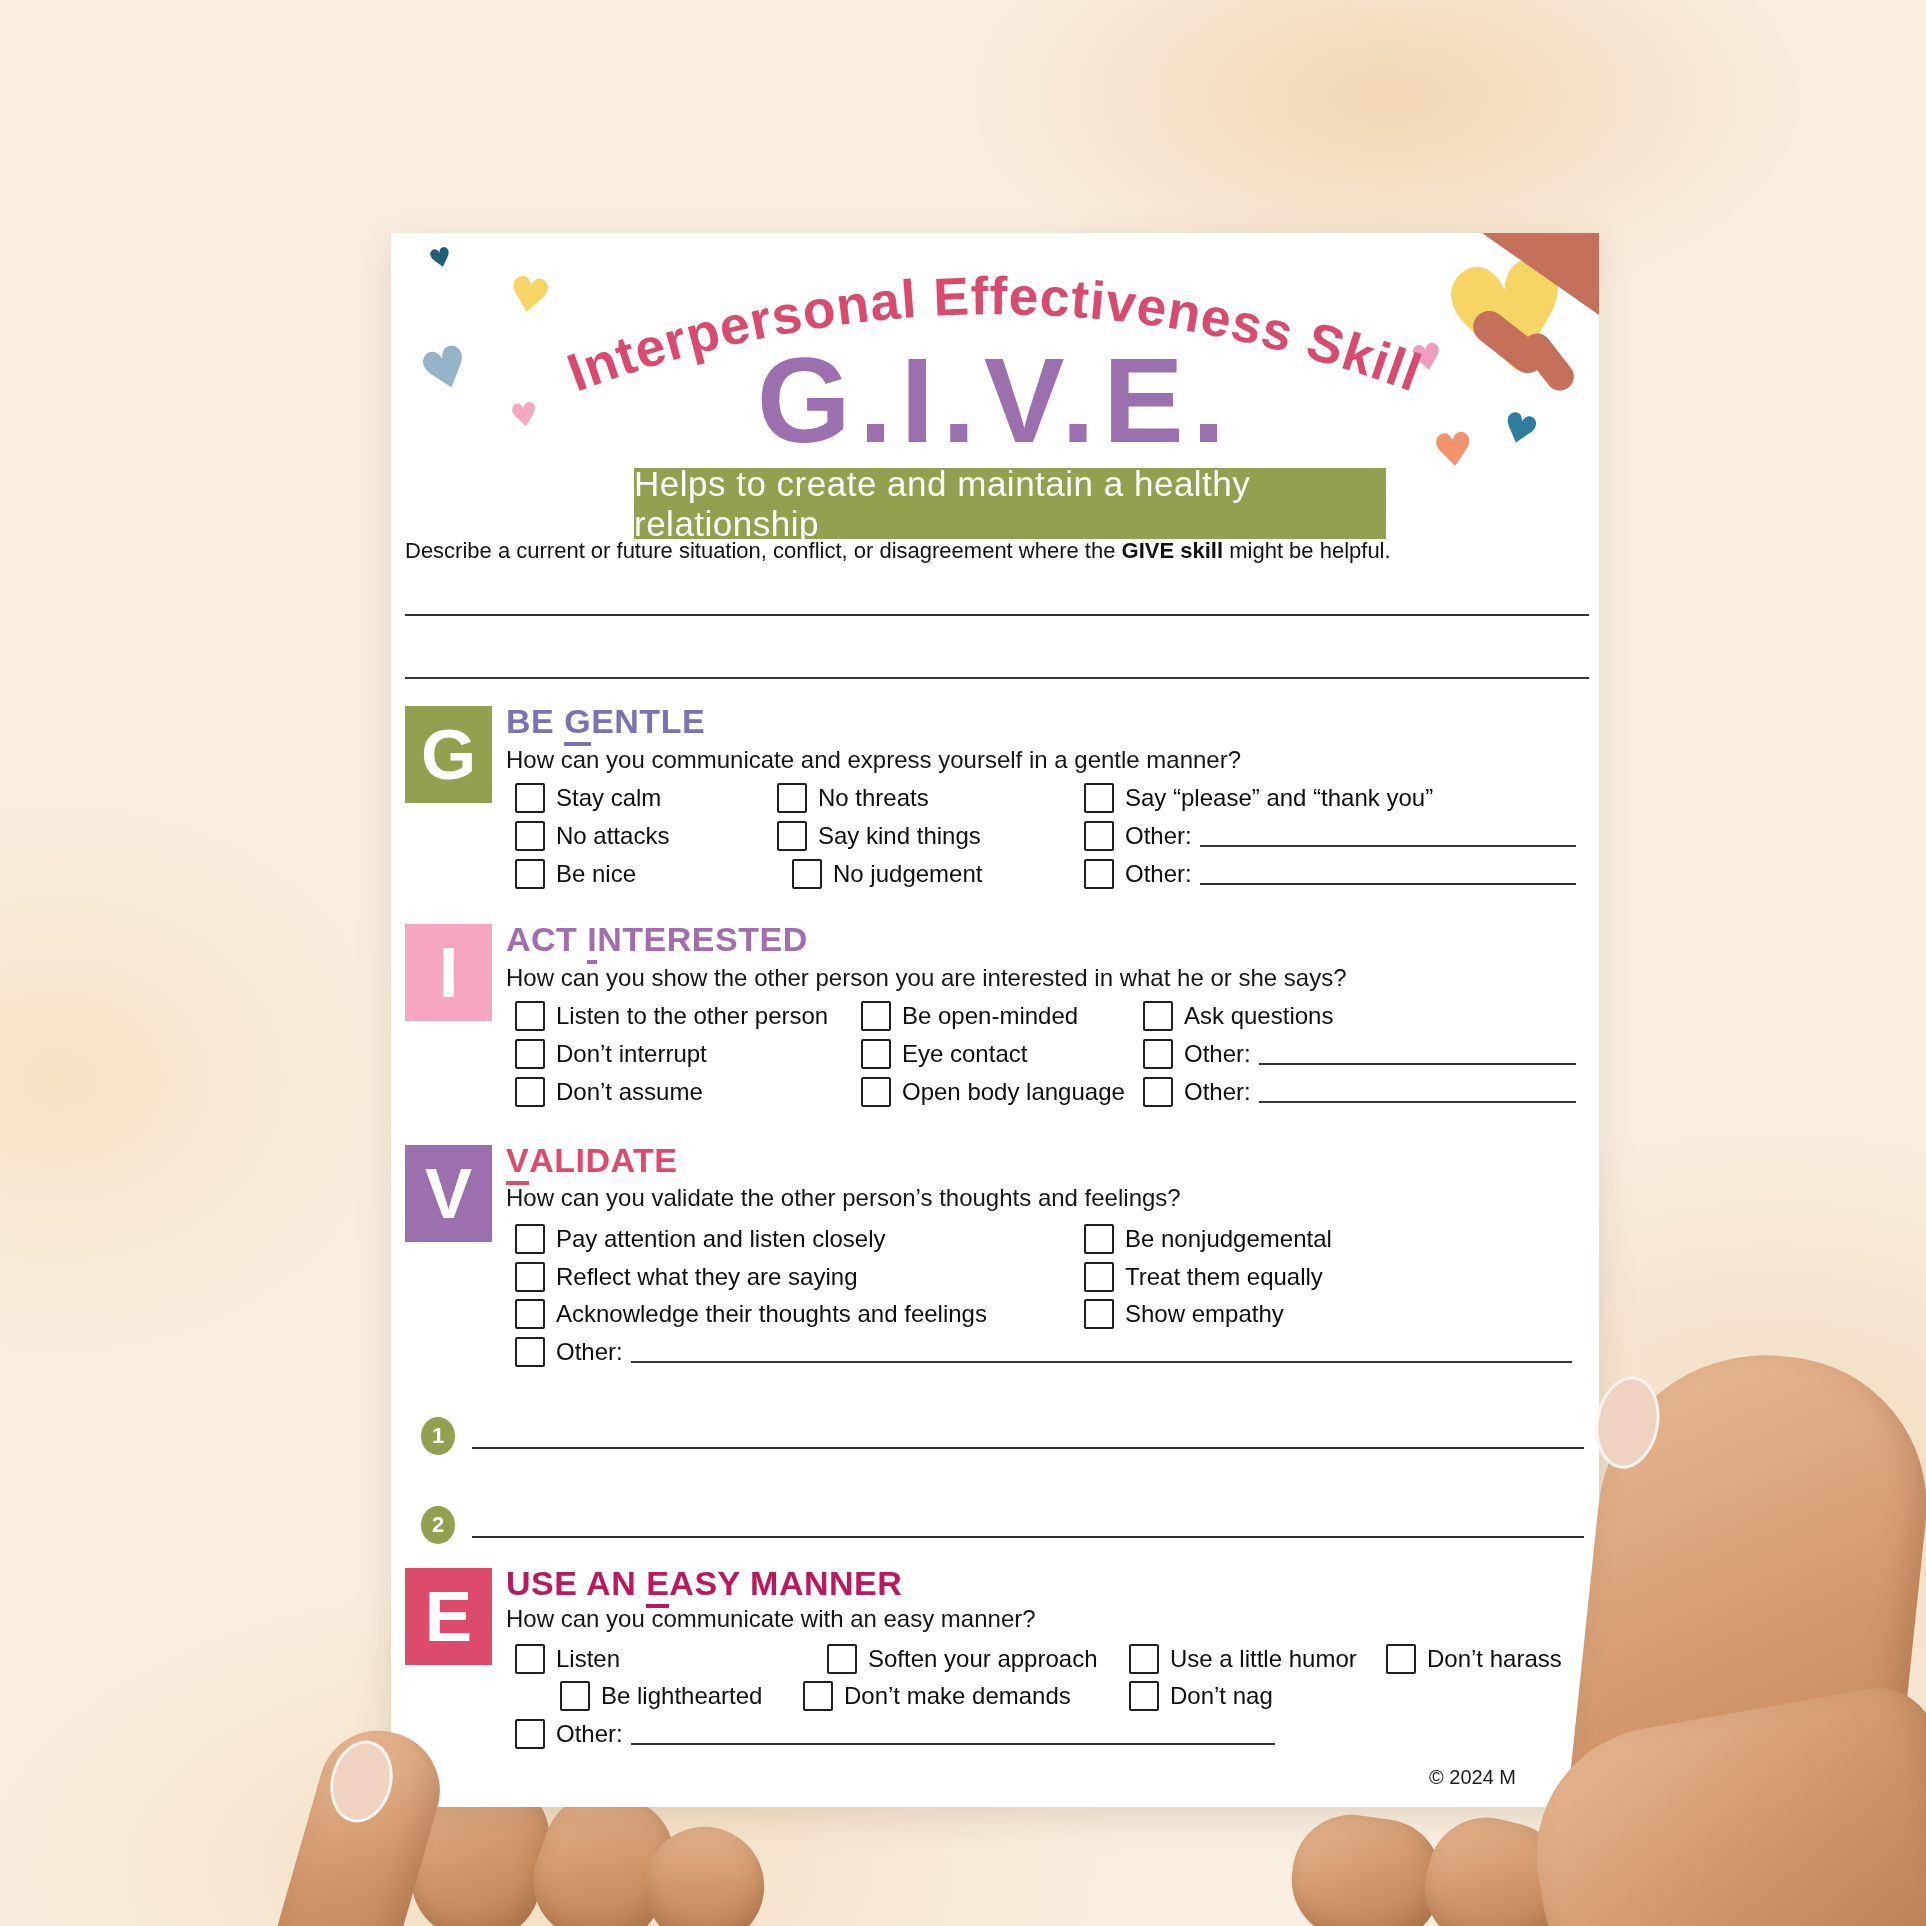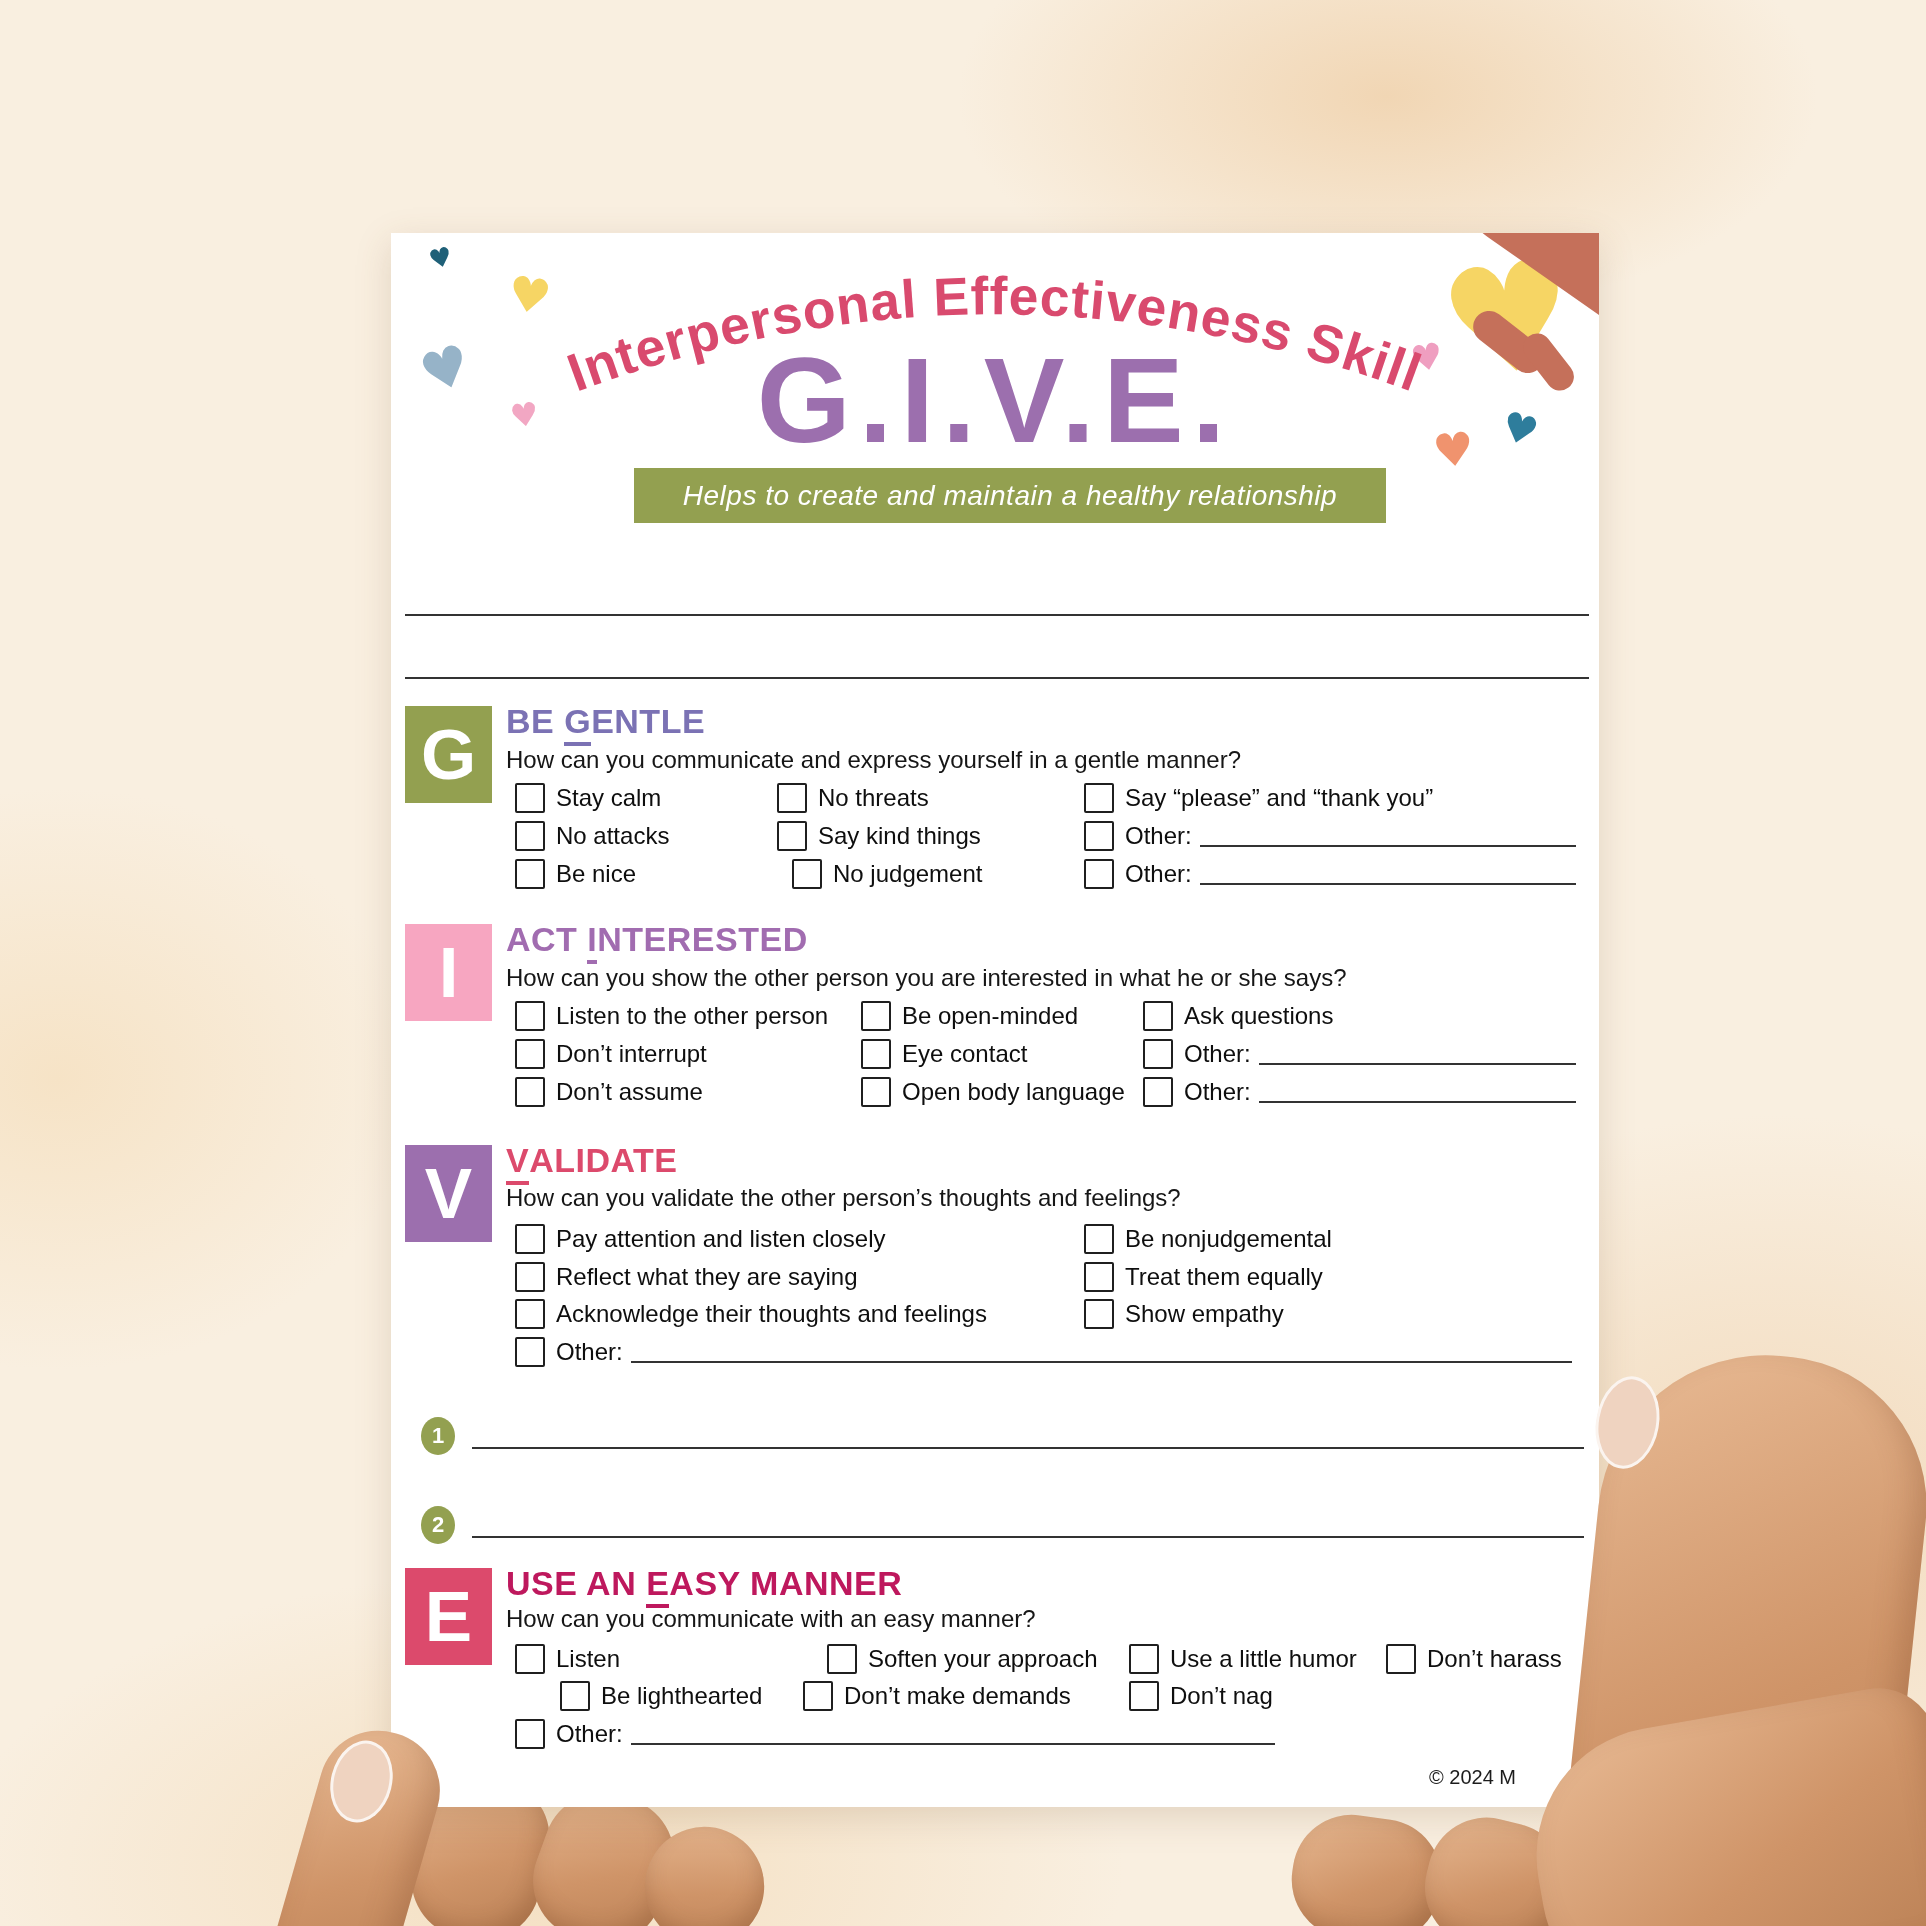--- a/index.html
+++ b/index.html
@@ -22,23 +22,23 @@
   
   .heart{position:absolute;line-height:1;font-family:"DejaVu Sans",sans-serif;}
   .gh-part{position:absolute;background:#c5705a;}
   
   .arc-svg{position:absolute;left:64px;top:14px;}
   .give{
     position:absolute;left:0;top:97px;width:1208px;text-align:center;
     font-size:121px;font-weight:bold;letter-spacing:8px;color:#9c6fae;
   }
   .banner{
-    position:absolute;left:243px;top:235px;width:752px;height:55px;
-    background:#93a050;color:#ffffff;font-size:28px;
-    display:flex;align-items:center;justify-content:center;letter-spacing:0.5px;font-style:italic;
+    position:absolute;left:243px;top:235px;width:752px;height:71px;
+    background:#93a050;color:#ffffff;font-size:35px;
+    display:flex;align-items:center;justify-content:center;letter-spacing:0.5px;
   }
   .prompt{position:absolute;left:14px;top:305px;font-size:22px;color:#111;white-space:nowrap;}
   .prompt b{font-weight:bold;}
   .line{position:absolute;height:0;border-bottom:2.5px solid #333;}
   
   .badge{
     position:absolute;left:14px;width:87px;height:97px;
     display:flex;align-items:center;justify-content:center;
     color:#fff;font-weight:bold;font-size:71px;
   }
@@ -93,20 +93,21 @@
       <path id="arcPath" d="M 45 178 Q 545 -42 1045 178" fill="none"></path>
       <text font-size="54" font-weight="bold" fill="#d94a6e" font-family="Liberation Sans, sans-serif" letter-spacing="1">
         <textPath xlink:href="#arcPath" href="#arcPath" startOffset="50%" text-anchor="middle">Interpersonal Effectiveness Skill</textPath>
       </text>
     </svg>
 
     <div class="give">G.I.V.E.</div>
 
     <div class="banner">Helps to create and maintain a healthy relationship</div>
 
+    <div class="prompt"><span>Describe a current or future situation, conflict, or disagreement where the </span><b>GIVE skill</b><span> might be helpful.</span></div>
     <div class="line" style="left:14px;top:381px;width:1184px;"></div>
     <div class="line" style="left:14px;top:444px;width:1184px;"></div>
 
     <div class="badge" style="top:473px;background:#93a050;">G</div>
     <div class="sec-head" style="top:469px;color:#7b72b4;"><span>BE </span><span class="ul">G</span><span>ENTLE</span></div>
     <div class="sec-q" style="top:513px;">How can you communicate and express yourself in a gentle manner?</div>
 
     <div class="cb-item" style="left:124px;top:550px;">
         <span class="cb"></span>
         <span>Stay calm</span>

